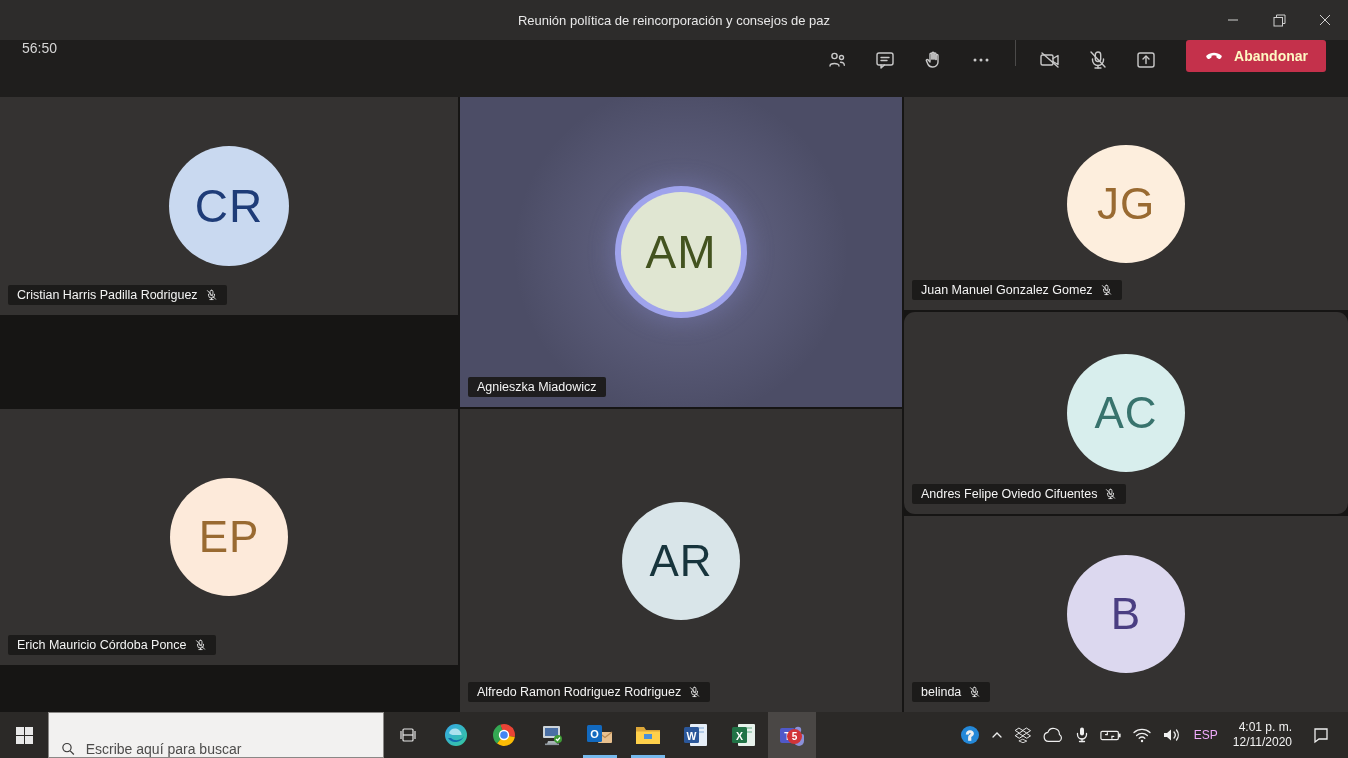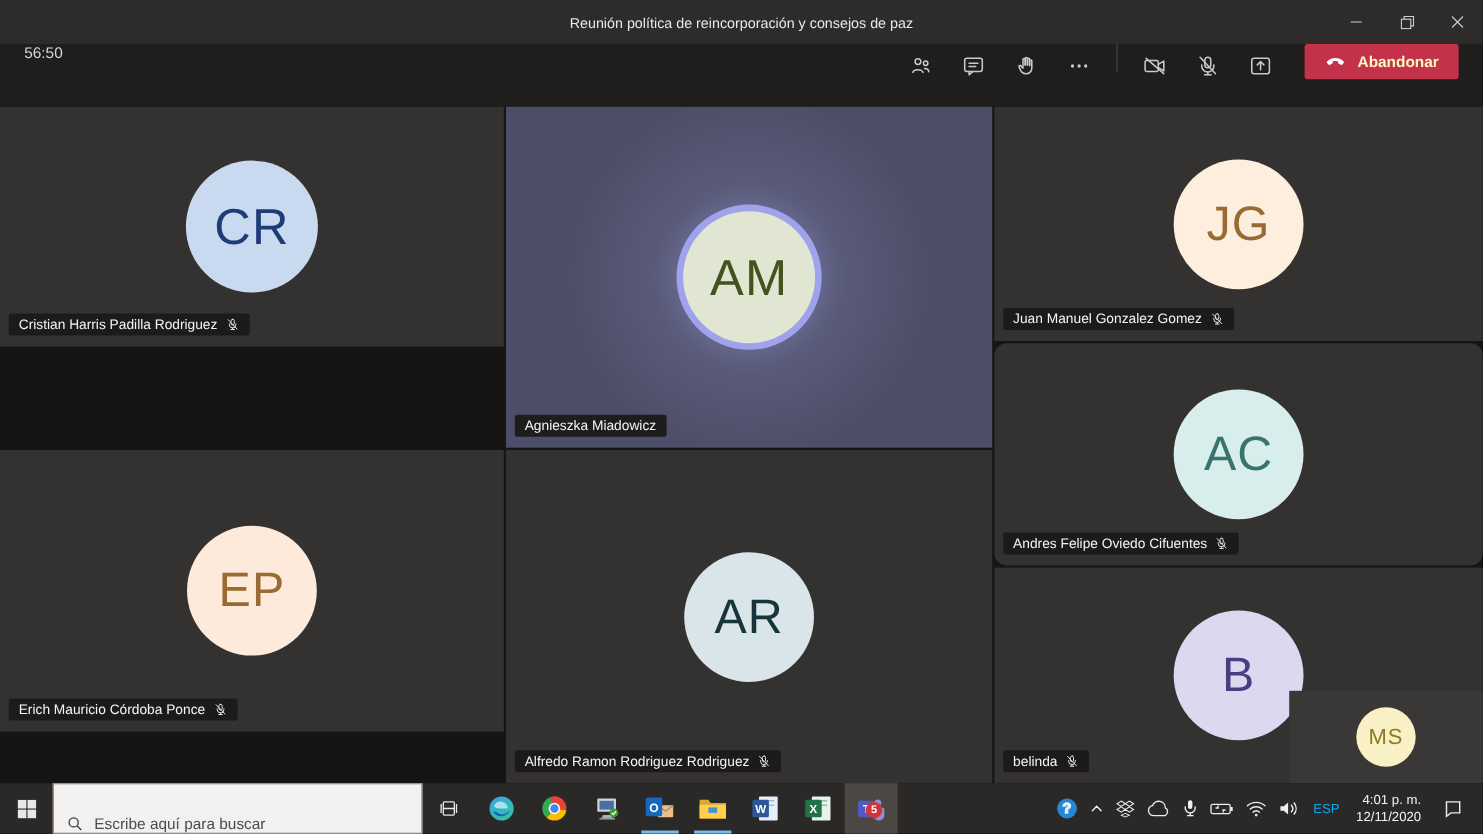--- a/index.html
+++ b/index.html
@@ -64,21 +64,21 @@
                          background:var(--underline-blue,#76b9ed); }
   .tb-slot.active { background:#4a4745; }
   .search-box { width:336px; margin:0; background:#f2f1f0; border:1px solid #8a8886;
                 display:flex; align-items:flex-end; gap:10px; padding:0 12px; }
   .search-box input { border:none; outline:none; background:transparent; font-size:14px;
                       color:#3b3a39; width:100%; font-family:"Liberation Sans", sans-serif; }
   .search-box input::placeholder { color:#4d4c4b; }
   .tray { margin-left:auto; display:flex; align-items:center; padding-right:6px; }
   .tray-item { display:flex; align-items:center; justify-content:center; height:46px; padding:0 5px; }
   .tray-item svg { stroke:#eee; fill:none; stroke-width:1.3; stroke-linecap:round; }
-  .tray-text { color:#0ea5e9; font-size:12px; padding:0 7px; }
+  .tray-text { color:#f0abfc; font-size:12px; padding:0 7px; }
   .clock { color:#f2f2f2; font-size:12px; text-align:right; line-height:15px; padding:0 8px; }
 
   .badge { position:absolute; right:3px; bottom:4px; width:15px; height:15px; border-radius:50%;
            background:var(--badge-red,#d13438); color:#fff; font-size:10px; font-weight:700;
            display:flex; align-items:center; justify-content:center; }
   .office-icon { width:26px; height:26px; position:relative; }
 </style>
 </head>
 <body>
 
@@ -292,25 +292,20 @@
         <svg width="13" height="13" viewBox="0 0 16 16">
           <rect x="6.2" y="1.5" width="3.6" height="6.5" rx="1.8"></rect>
             <path d="M4.3 6.5v1a3.7 3.7 0 0 0 7.4 0v-1"></path>
           <line x1="8" y1="11.2" x2="8" y2="13"></line>
             <line x1="6" y1="13" x2="10" y2="13"></line>
             <line x1="3" y1="2" x2="13" y2="12.5"></line>
           </svg>
       </div>
     </div>
 
-    <div class="selfview">
-      <div class="avatar" style="--abg: #f9f0c6; --afg: #8d7a25;">
-        <span>MS</span>
-      </div>
-    </div>
   </div>
 
   <div class="taskbar">
     <div class="tb-slot">
       <svg width="17" height="17" viewBox="0 0 17 17">
         <rect x="0" y="0" width="8" height="8" fill="#e8e8e8"></rect>
           <rect x="9" y="0" width="8" height="8" fill="#e8e8e8"></rect>
         <rect x="0" y="9" width="8" height="8" fill="#e8e8e8"></rect>
           <rect x="9" y="9" width="8" height="8" fill="#e8e8e8"></rect>
       </svg>

